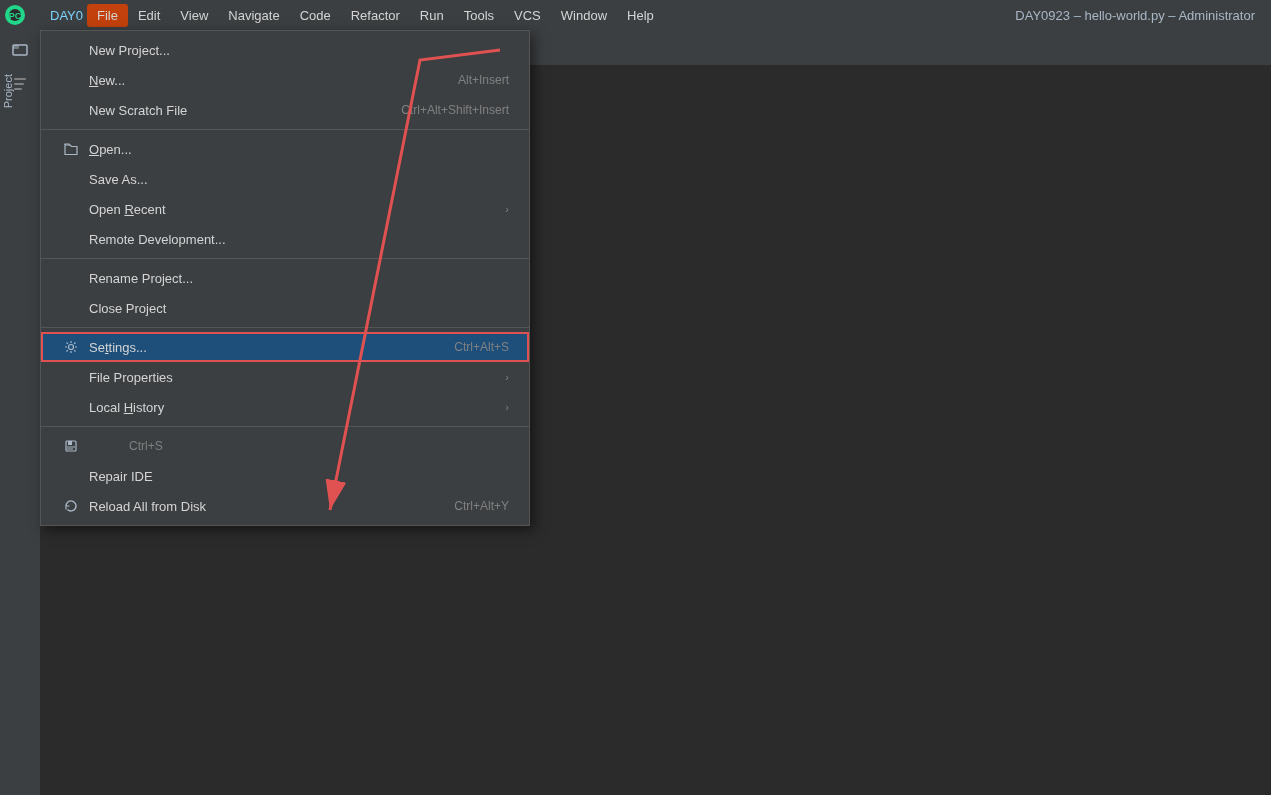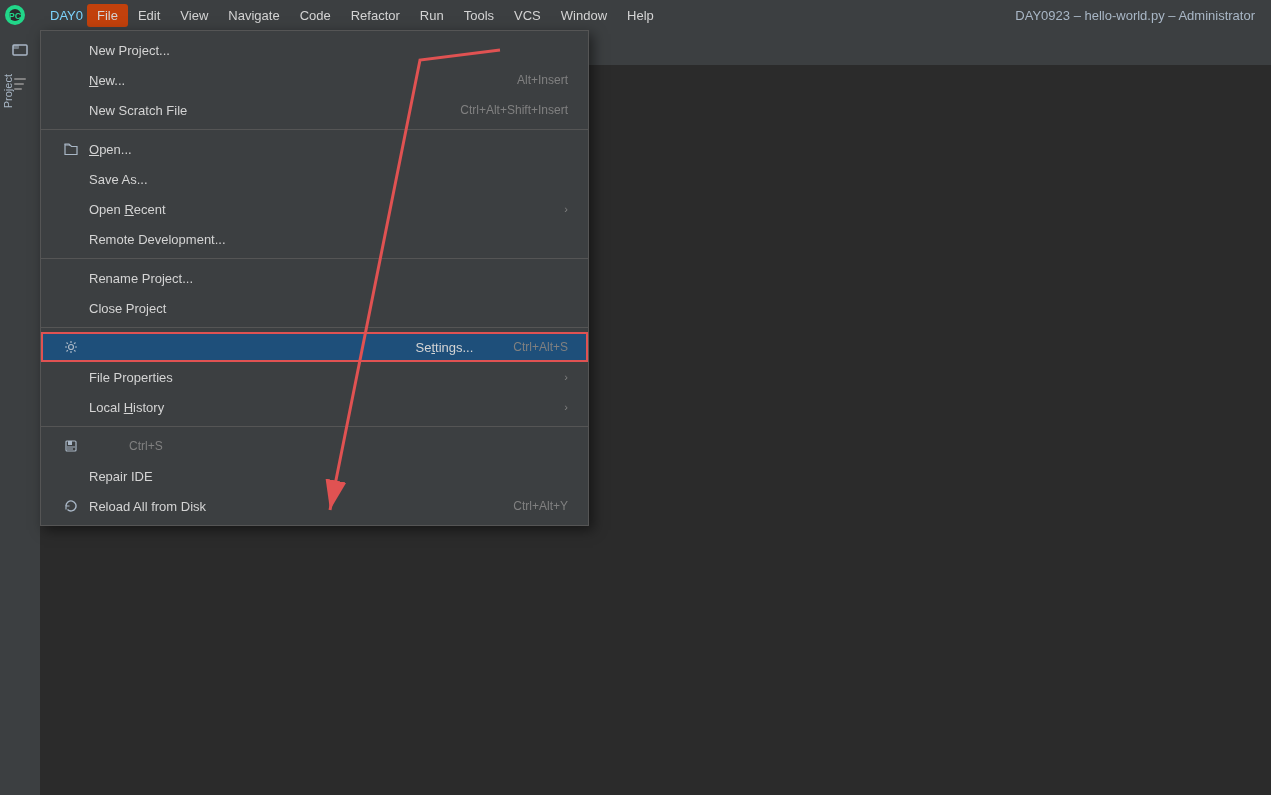--- a/index.html
+++ b/index.html
@@ -165,39 +165,38 @@
     
     .dropdown-overlay {
       position: absolute;
       left: 40px;
       top: 30px;
       z-index: 200;
     }
 
     
     .dropdown-menu {
-      width: 549px;
+      width: 490px;
       background: #3c3f41;
       border: 1px solid #555;
       box-shadow: 4px 4px 12px rgba(0,0,0,0.5);
       padding: 4px 0;
     }
     .menu-item {
       display: flex;
       align-items: center;
       padding: 5px 20px 5px 20px;
       cursor: pointer;
       position: relative;
       min-height: 28px;
     }
     .menu-item.settings-highlighted {
       background: #1e4f7a;
       outline: 2px solid #e05252;
       outline-offset: -2px;
-      text-align: right;
     }
     .menu-item-label {
       flex: 1;
       color: #d4d4d4;
       font-size: 13px;
     }
     .menu-item-label u { text-decoration: underline; }
     .menu-item-shortcut {
       color: #808080;
       font-size: 12px;

